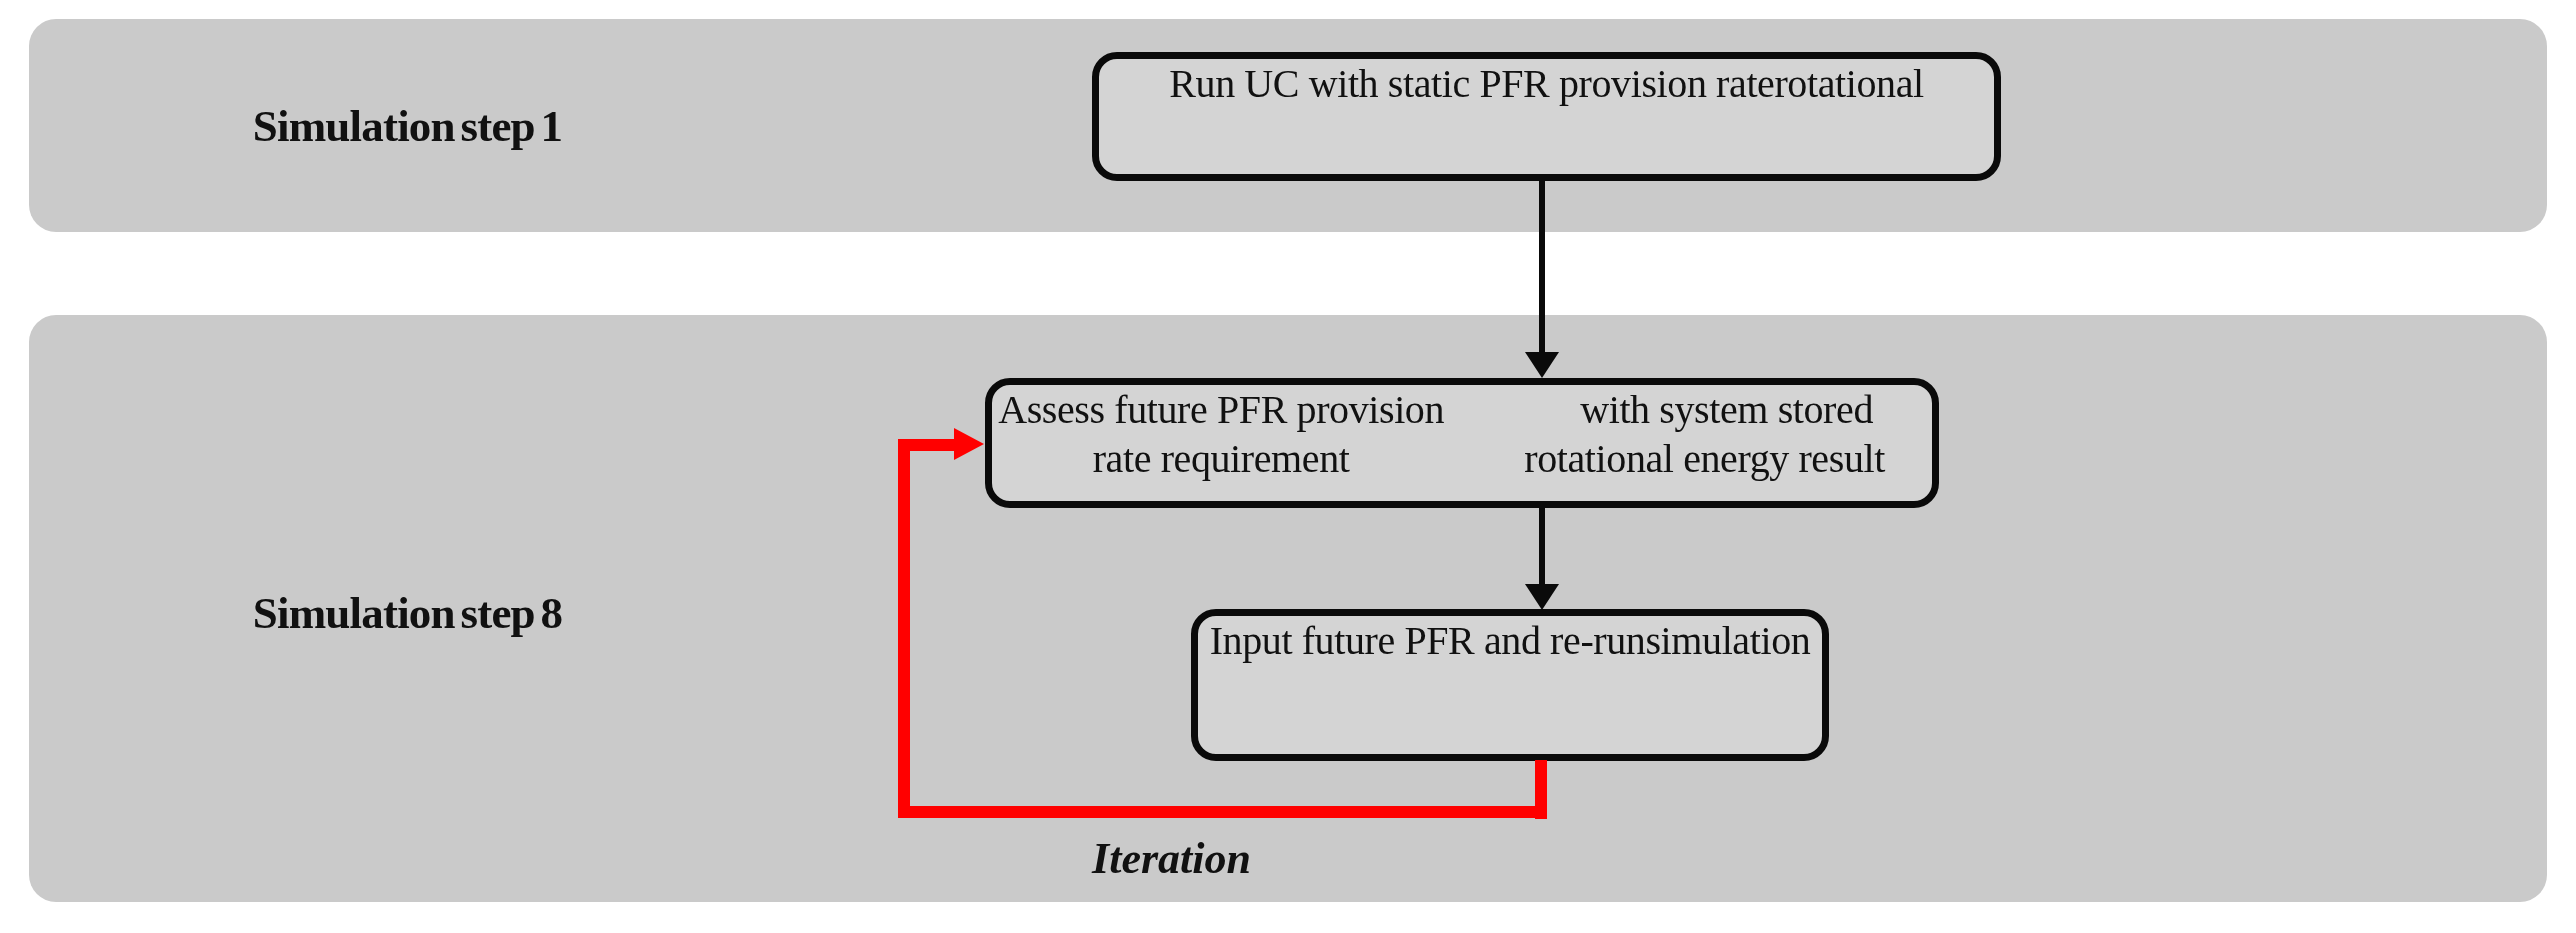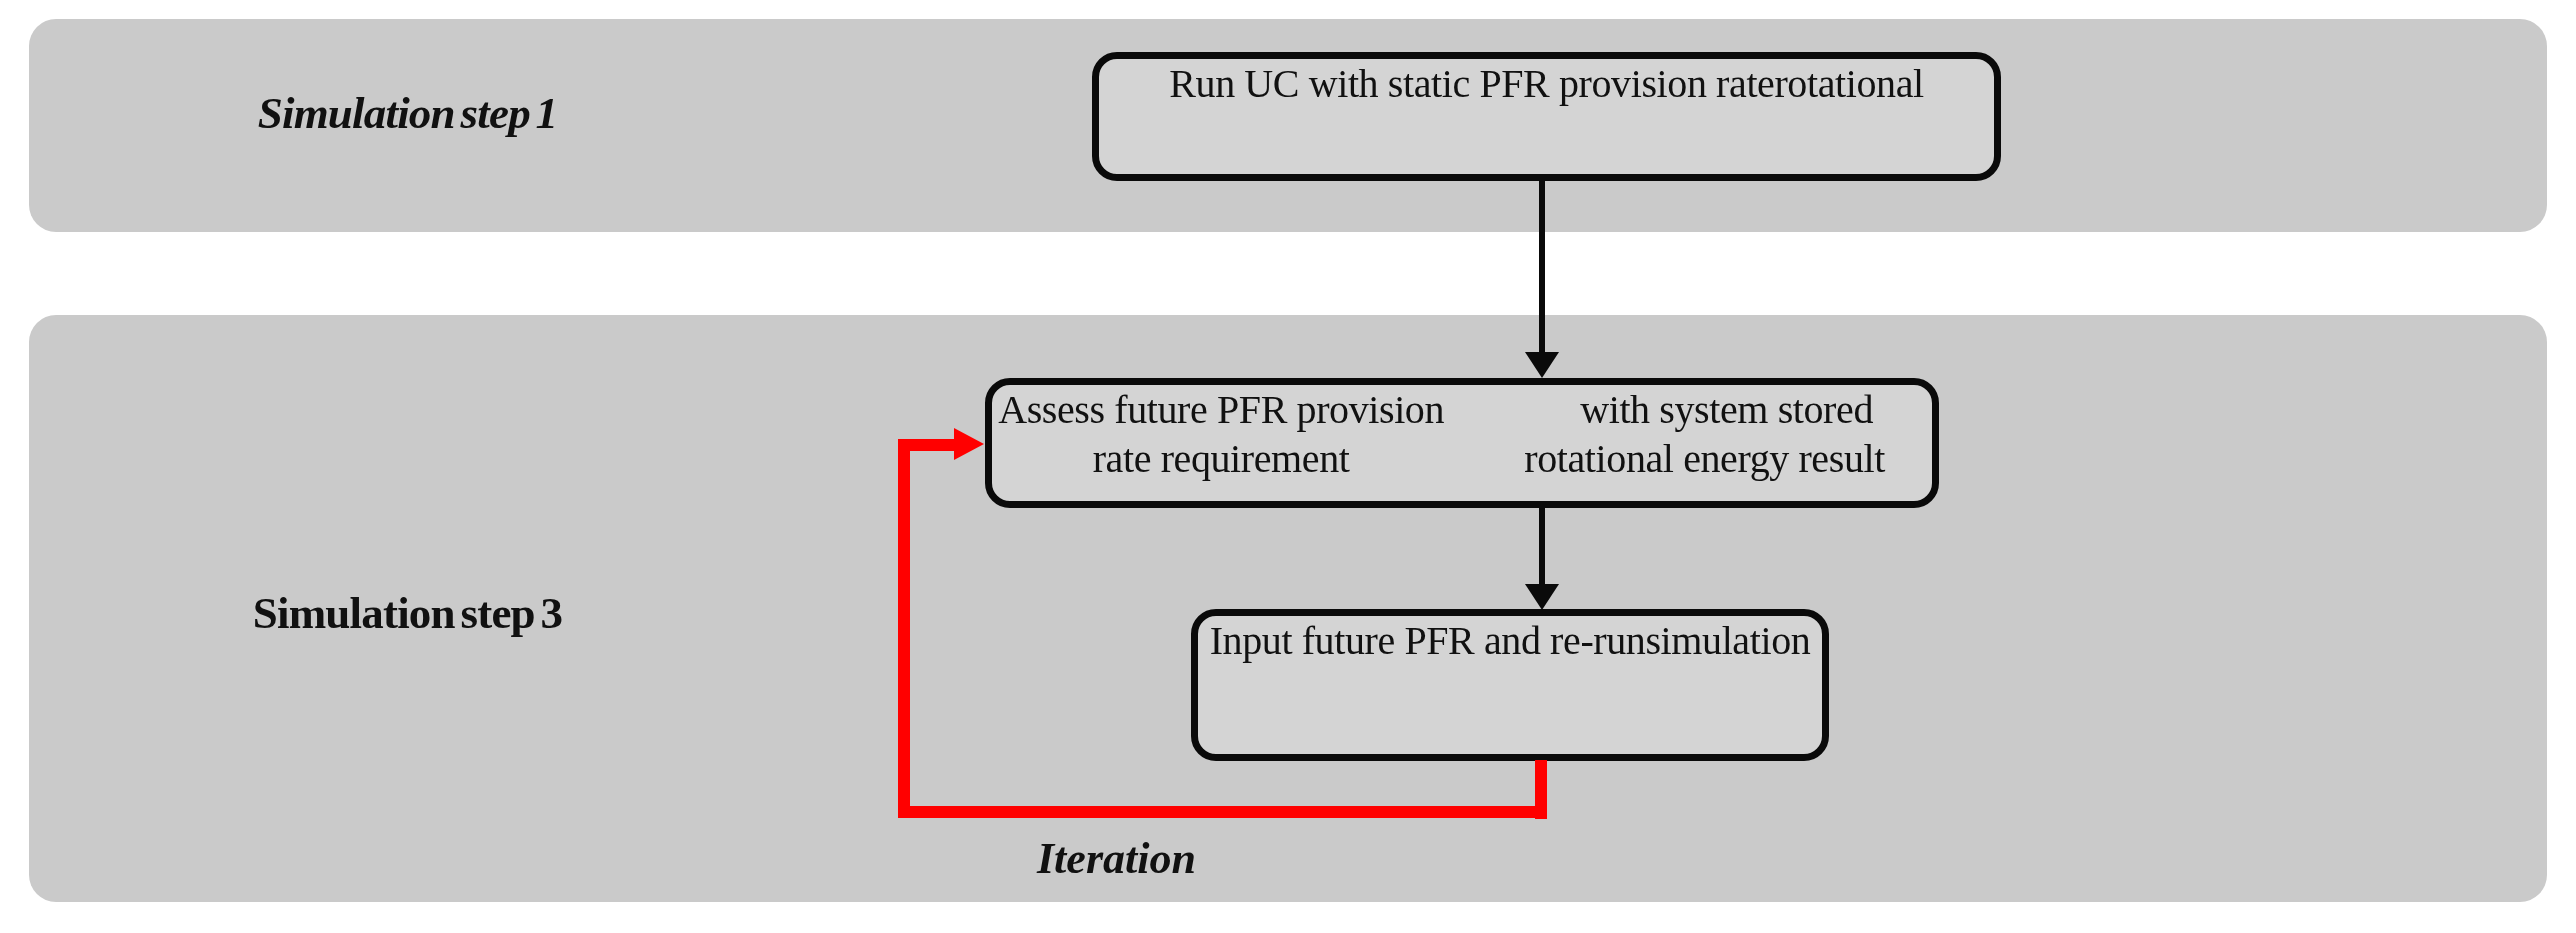--- a/index.html
+++ b/index.html
@@ -31,21 +31,21 @@
   .lane-label{
     position:absolute;
     left:170px;width:475px;
     text-align:center;
     font-weight:bold;
     font-size:45px;
     letter-spacing:-0.8px;
     word-spacing:-4.7px;
     white-space:nowrap;
   }
-  .lane-label.l1{top:87px;font-style:italic;}
+  .lane-label.l1{top:100px;}
   .lane-label.l2{top:587px;}
   .node{
     position:absolute;
     box-sizing:border-box;
     background:var(--node-fill);
     border:7.1px solid var(--node-border);
     border-radius:25px;
     display:flex;
     flex-direction:row;
     justify-content:center;
@@ -86,36 +86,37 @@
     position:absolute;
     left:954px;top:428px;
     width:0;height:0;
     border-top:16.6px solid transparent;
     border-bottom:16.6px solid transparent;
     border-left:30px solid var(--loop-color);
   }
   .loop-label{
     position:absolute;
     left:1037px;top:833px;width:269px;
+    text-align:center;
     font-style:italic;
     font-weight:bold;
     font-size:44px;
     white-space:nowrap;
   }
 </style>
 </head>
 <body>
 
 <div id="canvas">
 
   <div class="band step1"></div>
   <div class="band step2"></div>
 
   <div class="lane-label l1">Simulation step 1</div>
-  <div class="lane-label l2">Simulation step 3</div>
+  <div class="lane-label l2">Simulation step 8</div>
 
   <div class="node n1">
     <div class="line1">Run UC with static PFR provision rate</div>
     <div class="line2">rotational</div>
   </div>
 
   <div class="node n2">
     <div class="line1">Assess future PFR provision rate requirement</div>
     <div class="line2">with system stored rotational energy result</div>
   </div>

